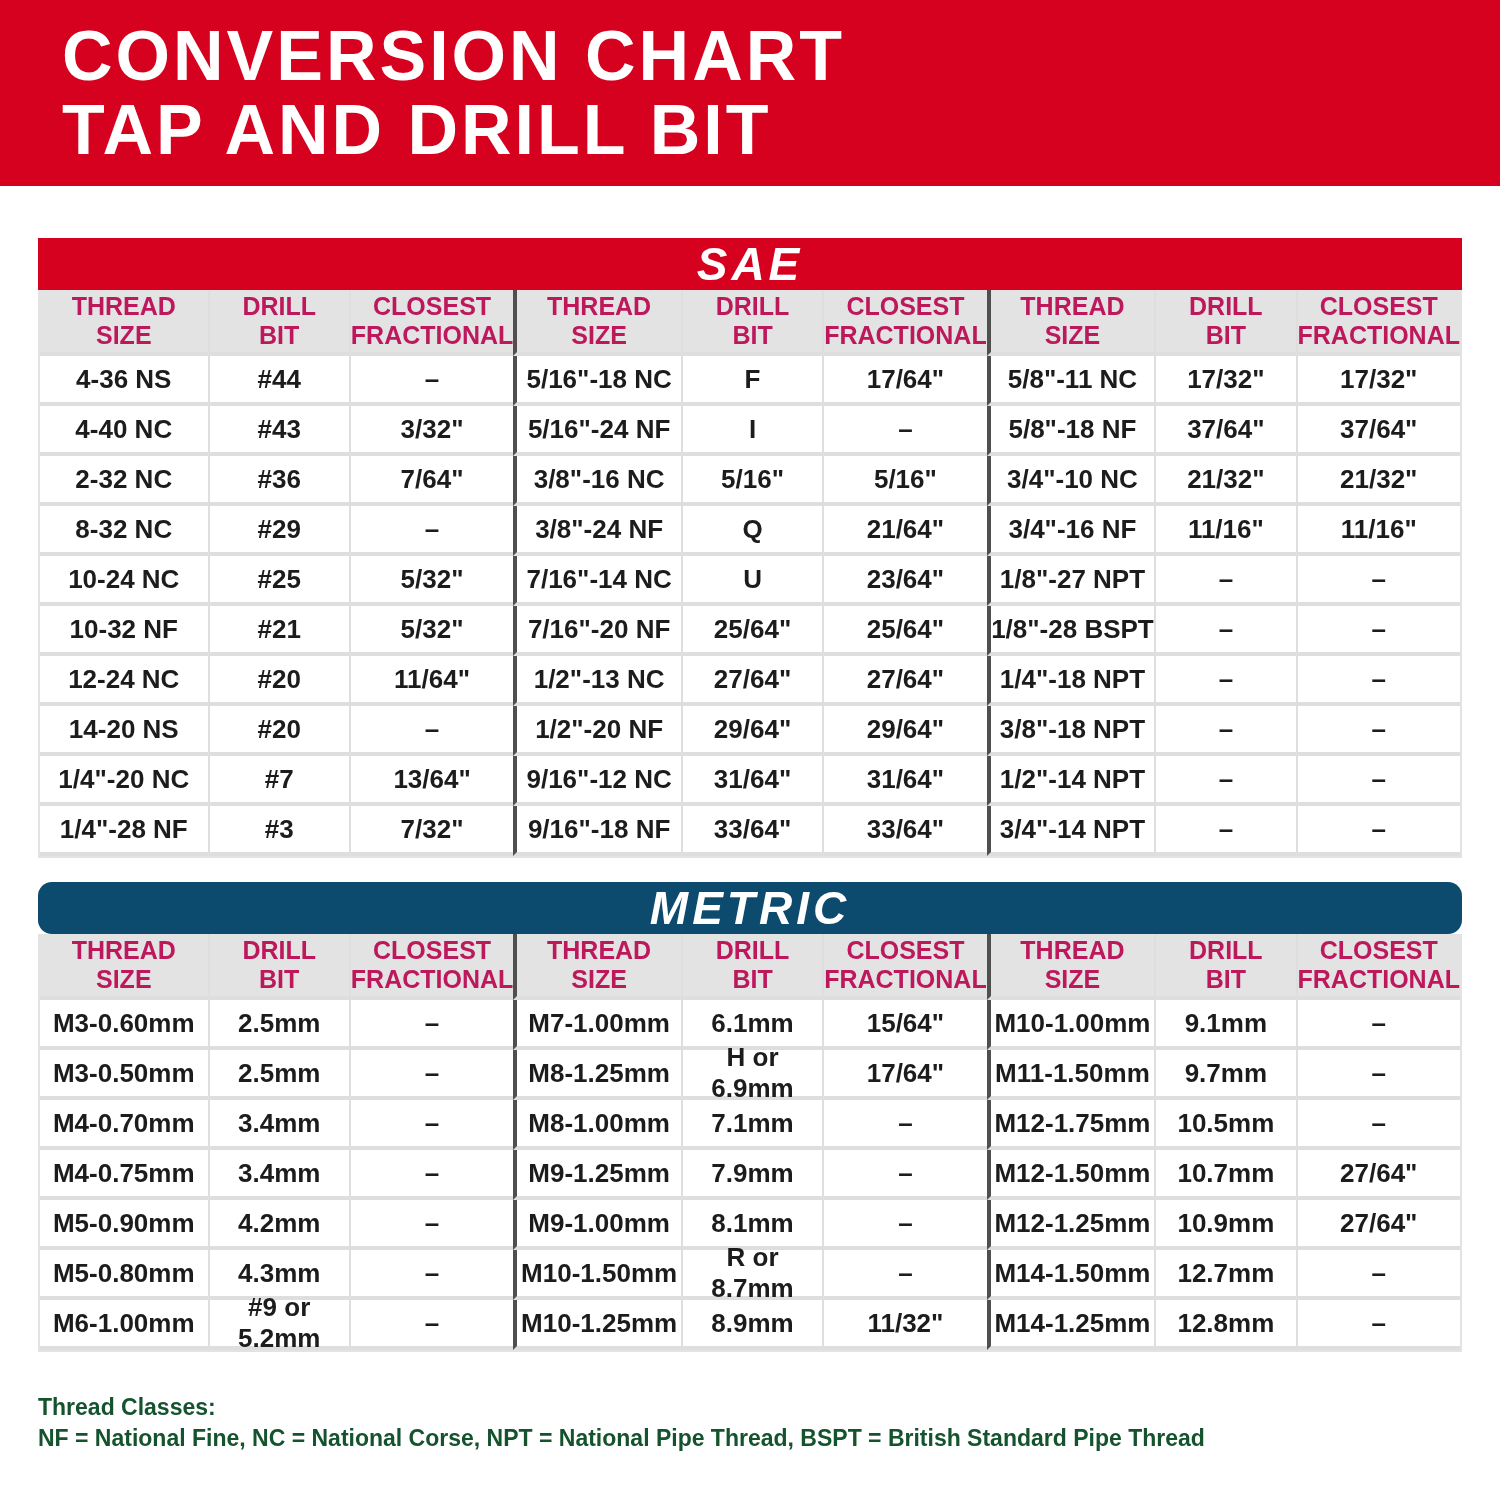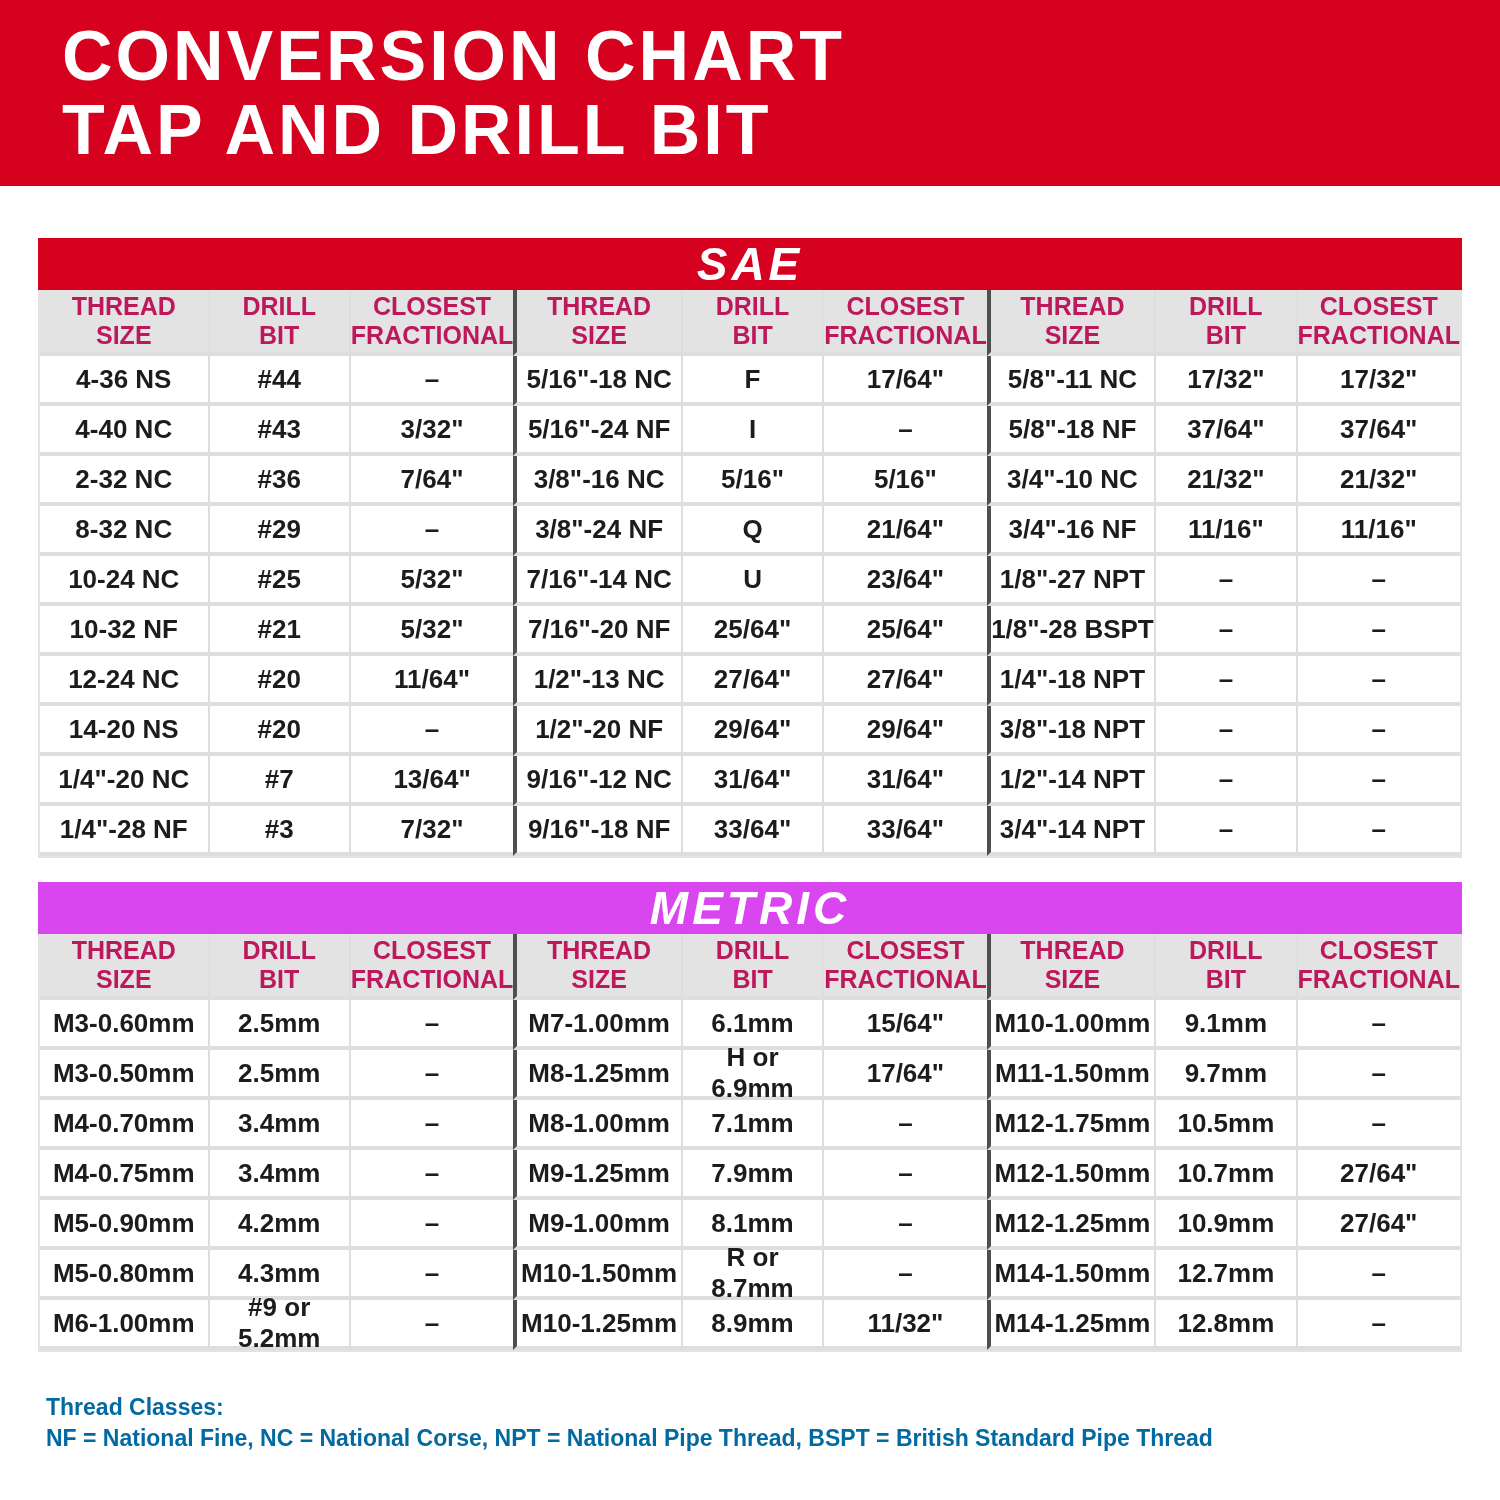--- a/index.html
+++ b/index.html
@@ -30,21 +30,21 @@
   .section { margin-top: 52px; }
   .section.metric { margin-top: 24px; }
   .section-band {
     height: 52px; display: flex; align-items: center; justify-content: center;
   }
   .section-band .band-label {
     color: #fff; font-weight: 800; font-style: italic;
     font-size: 46px; letter-spacing: 4px;
   }
   .band-red { background: #d6001f; }
-  .band-black { background: #d946ef; }
+  .band-black { background: #0c4a6e; border-radius: 14px; }
 
   
   .grid-table {
     display: grid;
     grid-template-columns: repeat(3, 36fr 30fr 34fr);
     border: 2px solid #e3e3e3; border-top: none;
     background: #fff;
   }
   .hcell, .cell {
     display: flex; align-items: center; justify-content: center;
@@ -61,23 +61,22 @@
   .cell {
     background: #fff; height: 50px;
     font-size: 26px; color: #1c1c1c;
   }
   .gend { border-right: none; }
   .gstart { border-left: 4px solid #4f4f4f; }
 
   
   .footer { margin: 40px 38px 0 38px; }
   .footer .fline {
-    font-weight: 700; font-size: 23px; line-height: 1.35; color: #0369a1;
+    font-weight: 700; font-size: 23px; line-height: 1.35; color: #14532d;
     letter-spacing: 0px;
-    margin-left: 8px;
   }
 </style>
 </head>
 <body>
 
 <div class="page">
 
   <div class="title-band">
     <div class="line">CONVERSION CHART</div>
     <div class="line">TAP AND DRILL BIT</div>

